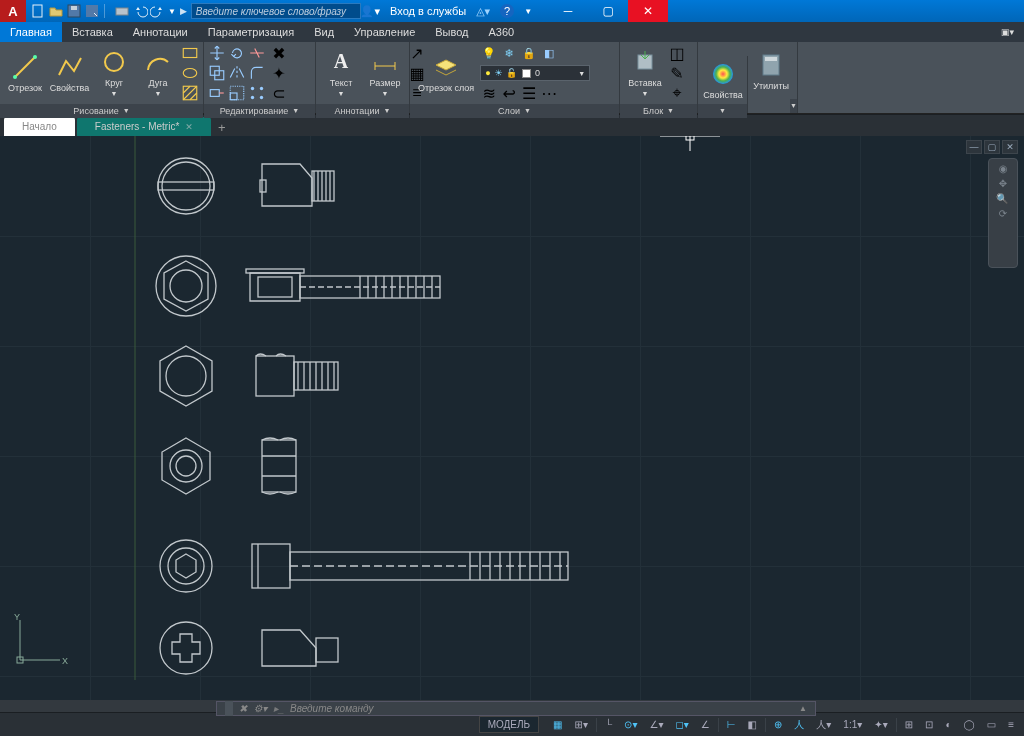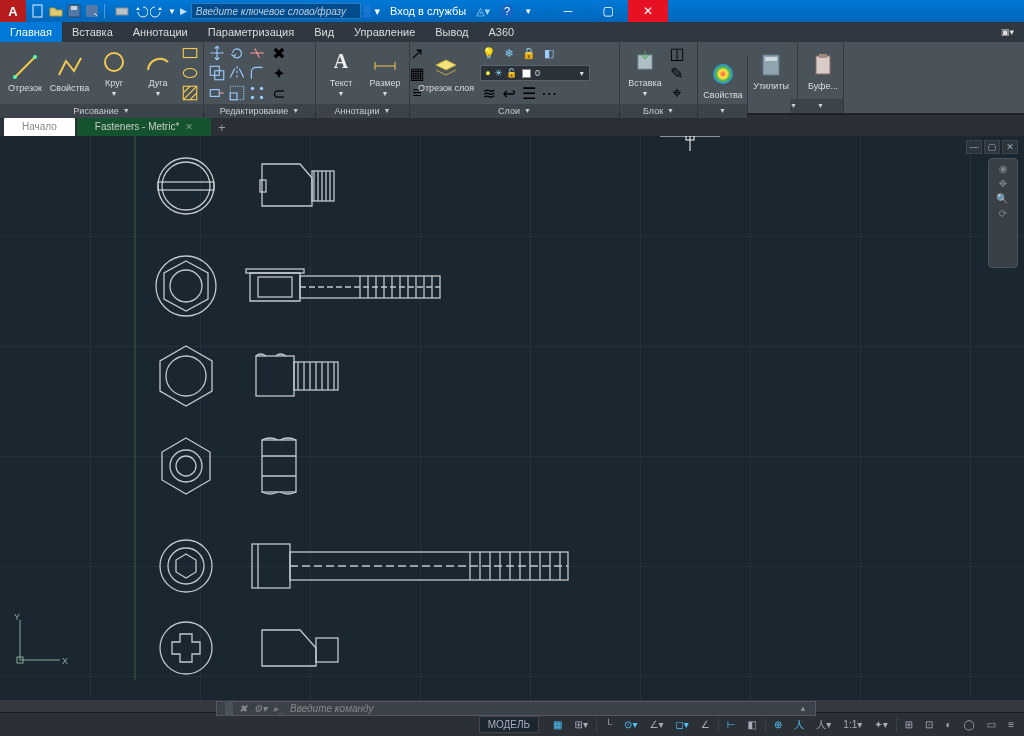--- a/index.html
+++ b/index.html
@@ -35,21 +35,21 @@
 .big-btn .lbl { font-size: 9px; color: #ddd; text-align: center; line-height: 10px; }
 .small-grid { display: grid; grid-template-columns: repeat(3, 18px); grid-auto-rows: 18px; gap: 2px; }
 .sm-ico { width: 18px; height: 18px; display:flex; align-items:center; justify-content:center; }
 .vcolumn { display:flex; flex-direction:column; gap:2px; }
 .hrow { display:flex; align-items:center; gap:2px; }
 .layer-combo { width: 110px; height: 16px; background: #2b3138; color: #ddd; font-size: 9px; display:flex; align-items:center; padding: 0 4px; gap:4px; border:1px solid #5a636c; }
 .layer-sq { width:9px; height:9px; background:#fff; border:1px solid #888; }
 
 
 .filetabs { height: 22px; background: #2a3036; display: flex; align-items: flex-end; padding: 0 4px; gap: 2px; border-top:1px solid #1b1f23; }
-.ftab { height: 19px; padding: 0 18px; font-size: 10px; color: #ccc; background: #14532d; border-radius: 3px 3px 0 0; display: flex; align-items: center; gap:6px; }
+.ftab { height: 19px; padding: 0 18px; font-size: 10px; color: #ccc; background: #0f766e; border-radius: 3px 3px 0 0; display: flex; align-items: center; gap:6px; }
 .ftab.inactive { background: #ffffff; color: #888; }
 .ftab .x { font-size:9px; opacity:.6; }
 .tab-plus { width:18px; height:18px; color:#999; font-size:13px; display:flex; align-items:center; justify-content:center; }
 
 
 .canvas-wrap { position: relative; height: calc(736px - 22px - 20px - 72px - 22px - 16px - 20px); background: #1b2730; overflow:hidden; }
 .grid-bg { position:absolute; inset:0; background-image: linear-gradient(#233039 1px, transparent 1px), linear-gradient(90deg, #233039 1px, transparent 1px); background-size: 110px 110px; background-position: -20px -10px; }
 svg.drawing { position:absolute; inset:0; }
 .ucs { position:absolute; left:10px; bottom:28px; color:#9aa; font-size:10px; }
 .vp-ctrl { position:absolute; top:4px; right:6px; display:flex; gap:2px; }
@@ -411,36 +411,20 @@
             </svg>
           </div>
         <div class="lbl">Утилиты</div>
       </div>
     </div>
     <div class="panel-title">
         <span class="tri">▼</span>
       </div>
   </div>
 
-  <div class="ribbon-panel" style="width:46px;">
-    <div class="panel-body">
-      <div class="big-btn">
-        <div class="ico">
-            <svg viewBox="0 0 28 28">
-              <rect x="7" y="5" width="14" height="18" fill="#d7ccc8" stroke="#8d6e63"></rect>
-              <rect x="10" y="3" width="8" height="4" fill="#a1887f"></rect>
-            </svg>
-          </div>
-        <div class="lbl">Буфе...</div>
-      </div>
-    </div>
-    <div class="panel-title">
-        <span class="tri">▼</span>
-      </div>
-  </div>
 
 </div>
 
 <div class="filetabs">
   <div class="ftab inactive">Начало</div>
   <div class="ftab">
       <span>Fasteners - Metric*</span>
       <span class="x">✕</span>
     </div>
   <div class="tab-plus">+</div>

